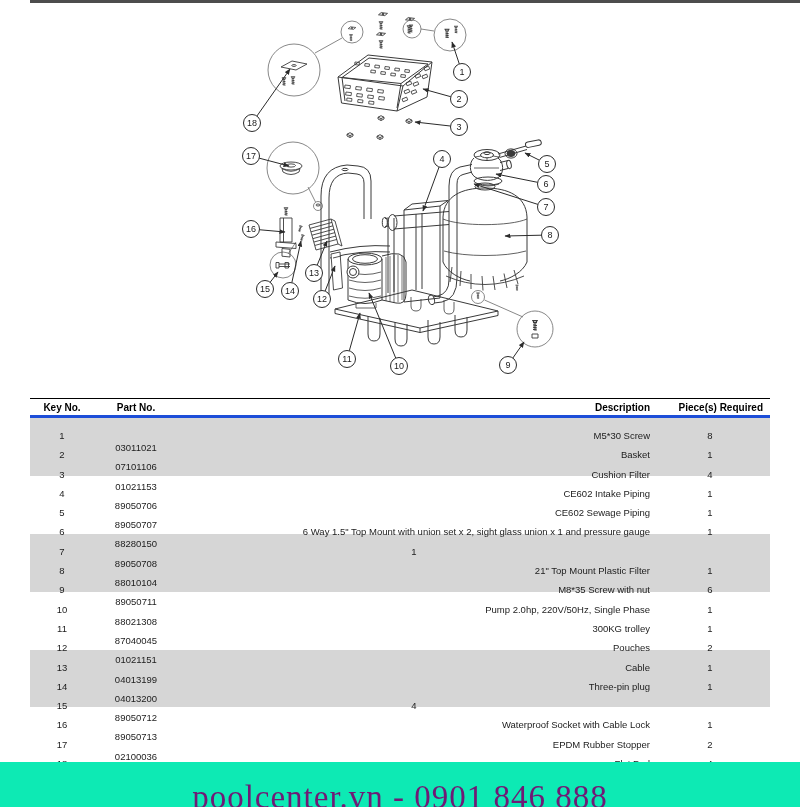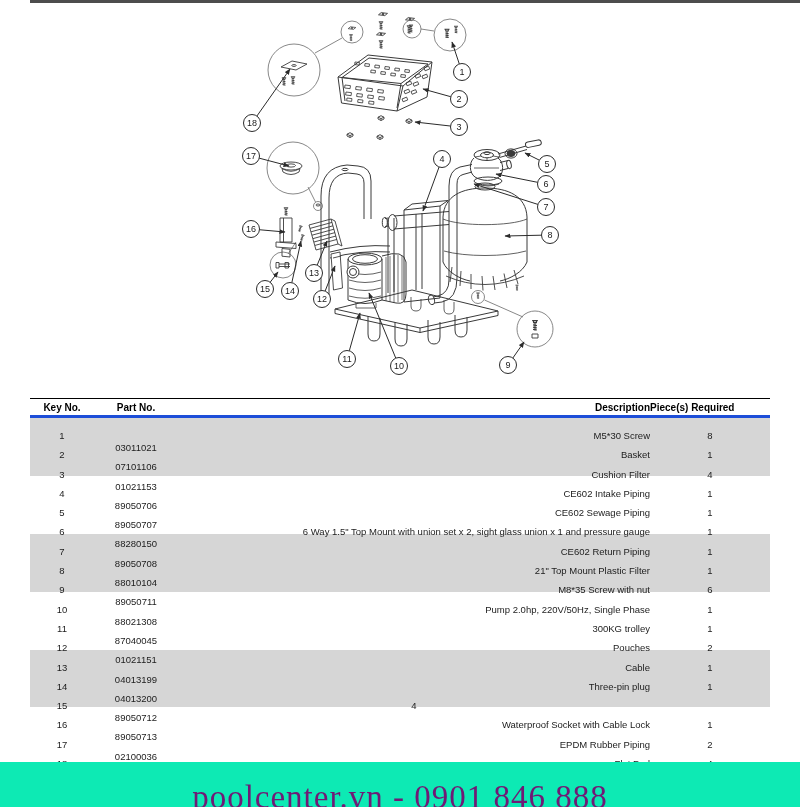--- a/index.html
+++ b/index.html
@@ -14,21 +14,21 @@
   
   .parts-table{position:absolute;left:30px;top:398px;width:740px;color:#1c1c1c;}
   .tbl-header{
     display:grid;grid-template-columns:64px 84px 1fr 120px;
     border-top:1px solid #000;border-bottom:3px solid #1d4ed8;
     height:16px;align-items:center;font-weight:bold;font-size:10px;color:#000;
   }
   .tbl-header .c-key{text-align:center;}
   .tbl-header .c-part{text-align:center;}
   .tbl-header .c-desc{text-align:right;padding-left:4px;}
-  .tbl-header .c-qty{text-align:left;padding-right:7px;}
+  .tbl-header .c-qty{text-align:right;padding-right:7px;}
   .tbl-row{
     display:grid;grid-template-columns:64px 84px 1fr 120px;
     height:19.3px;align-items:center;font-size:9.5px;background:#ffffff;
   }
   .tbl-row.shaded{background:#d6d6d6;}
   .tbl-row .c-key{text-align:center;}
   .tbl-row .c-part{text-align:center;margin-top:24px;}
   .tbl-row .c-desc{text-align:right;padding-left:4px;white-space:nowrap;overflow:hidden;}
   .tbl-row .c-qty{text-align:center;}
 
@@ -349,21 +349,20 @@
       </div>
       <div class="tbl-row">
         <div class="c-key">6</div>
         <div class="c-part">88280150</div>
         <div class="c-desc">6 Way 1.5" Top Mount with union set x 2, sight glass union x 1 and pressure gauge</div>
         <div class="c-qty">1</div>
       </div>
       <div class="tbl-row shaded">
         <div class="c-key">7</div>
         <div class="c-part">89050708</div>
-        <div class="c-desc">CE602 Return Piping</div>
         <div class="c-qty">1</div>
       </div>
       <div class="tbl-row shaded">
         <div class="c-key">8</div>
         <div class="c-part">88010104</div>
         <div class="c-desc">21" Top Mount Plastic Filter</div>
         <div class="c-qty">1</div>
       </div>
       <div class="tbl-row shaded">
         <div class="c-key">9</div>
@@ -408,21 +407,21 @@
       </div>
       <div class="tbl-row">
         <div class="c-key">16</div>
         <div class="c-part">89050713</div>
         <div class="c-desc">Waterproof Socket with Cable Lock</div>
         <div class="c-qty">1</div>
       </div>
       <div class="tbl-row">
         <div class="c-key">17</div>
         <div class="c-part">02100036</div>
-        <div class="c-desc">EPDM Rubber Piping</div>
+        <div class="c-desc">EPDM Rubber Stopper</div>
         <div class="c-qty">2</div>
       </div>
       <div class="tbl-row">
         <div class="c-key">18</div>
         <div class="c-part">01021152</div>
         <div class="c-desc">Flat Pad</div>
         <div class="c-qty">4</div>
       </div>
     </div>
 </div>

